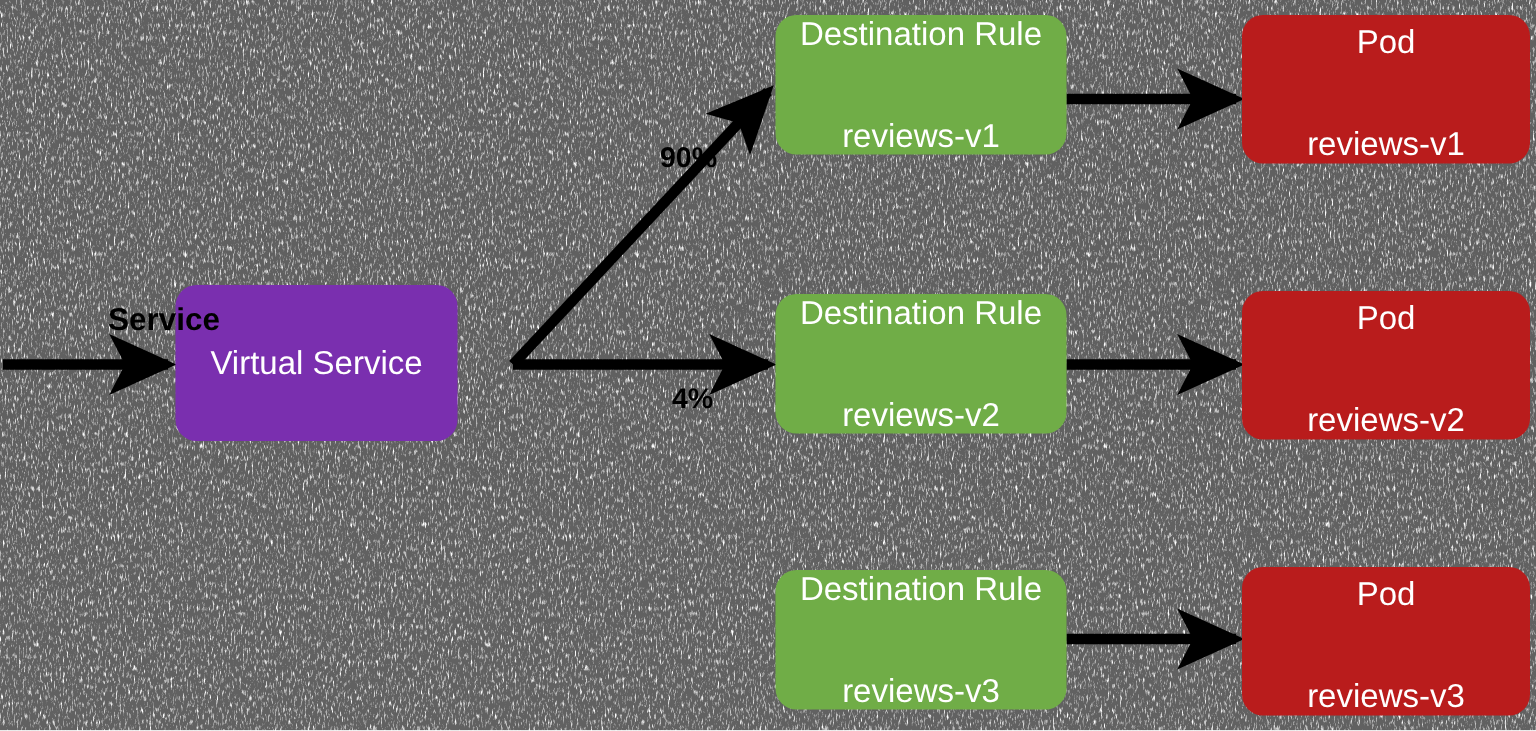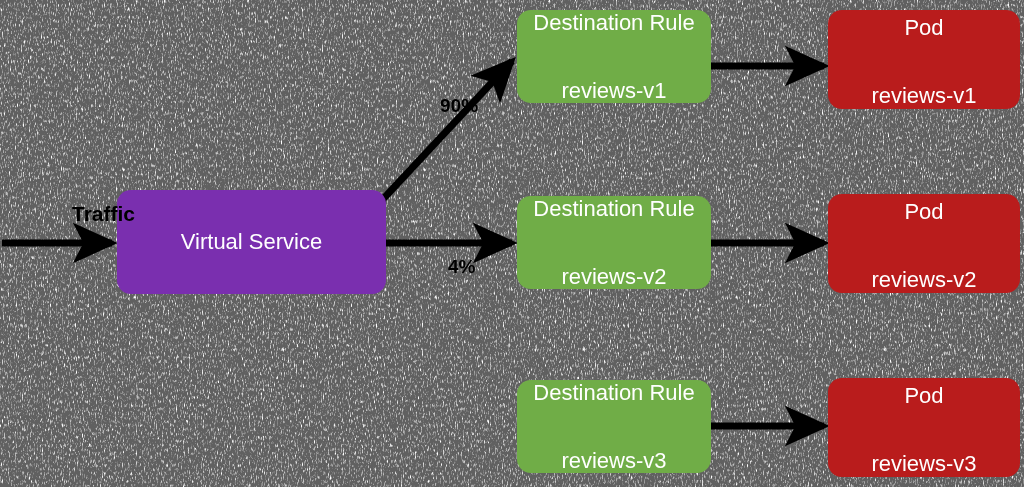--- a/index.html
+++ b/index.html
@@ -93,26 +93,26 @@
 
     <line x1="342" y1="243" x2="512" y2="61" stroke="#000000" stroke-width="7" marker-end="url(#ah)"></line>
 
     <line x1="342" y1="243" x2="512" y2="243" stroke="#000000" stroke-width="7" marker-end="url(#ah)"></line>
 
     <line x1="711" y1="66" x2="824" y2="66" stroke="#000000" stroke-width="7" marker-end="url(#ah)"></line>
     <line x1="711" y1="243" x2="824" y2="243" stroke="#000000" stroke-width="7" marker-end="url(#ah)"></line>
     <line x1="711" y1="426" x2="824" y2="426" stroke="#000000" stroke-width="7" marker-end="url(#ah)"></line>
   </svg>
 
-  <div class="edge-label" style="left:30px; top:202px; font-size:21px;">Traffic</div>
+  <div class="edge-label" style="left:30px; top:202px; font-size:21px;">Service</div>
 
   <div class="edge-label" style="left:398px; top:95px;">90%</div>
   <div class="edge-label" style="left:406px; top:256px;">4%</div>
 
-  <div class="node vs" style="left:117px; top:190px; width:269px; height:104px;">
+  <div class="node vs" style="left:117px; top:190px; width:188px; height:104px;">
     <span class="l1">Virtual Service</span>
   </div>
 
   <div class="node dr" style="left:517px; top:10px; width:194px; height:93px;">
     <span class="l1">Destination Rule</span>
     <span class="l2">reviews-v1</span>
   </div>
 
   <div class="node dr" style="left:517px; top:196px; width:194px; height:93px;">
     <span class="l1">Destination Rule</span>

